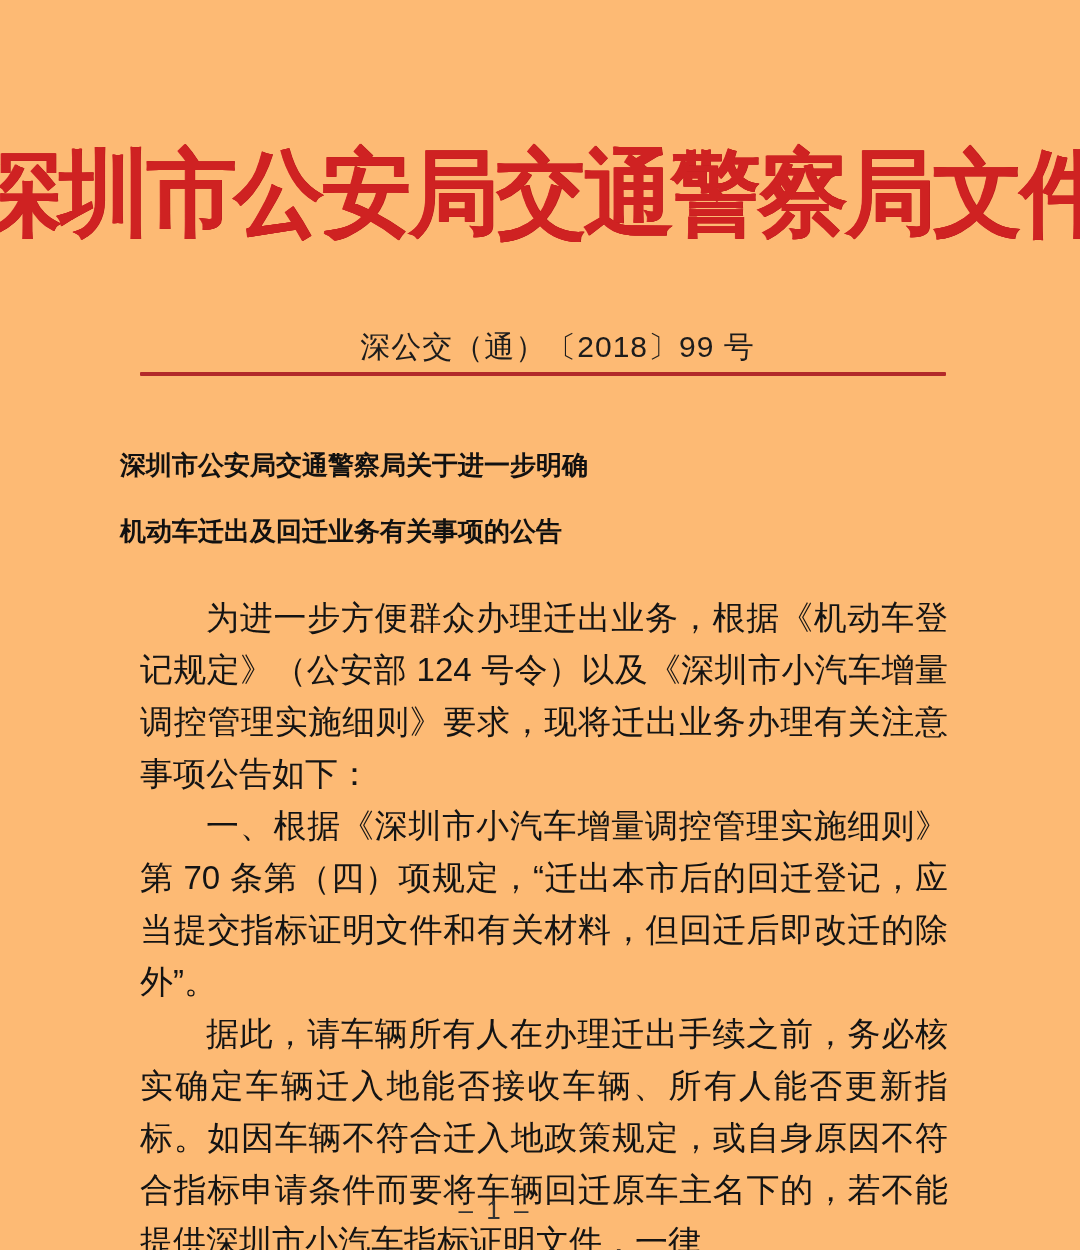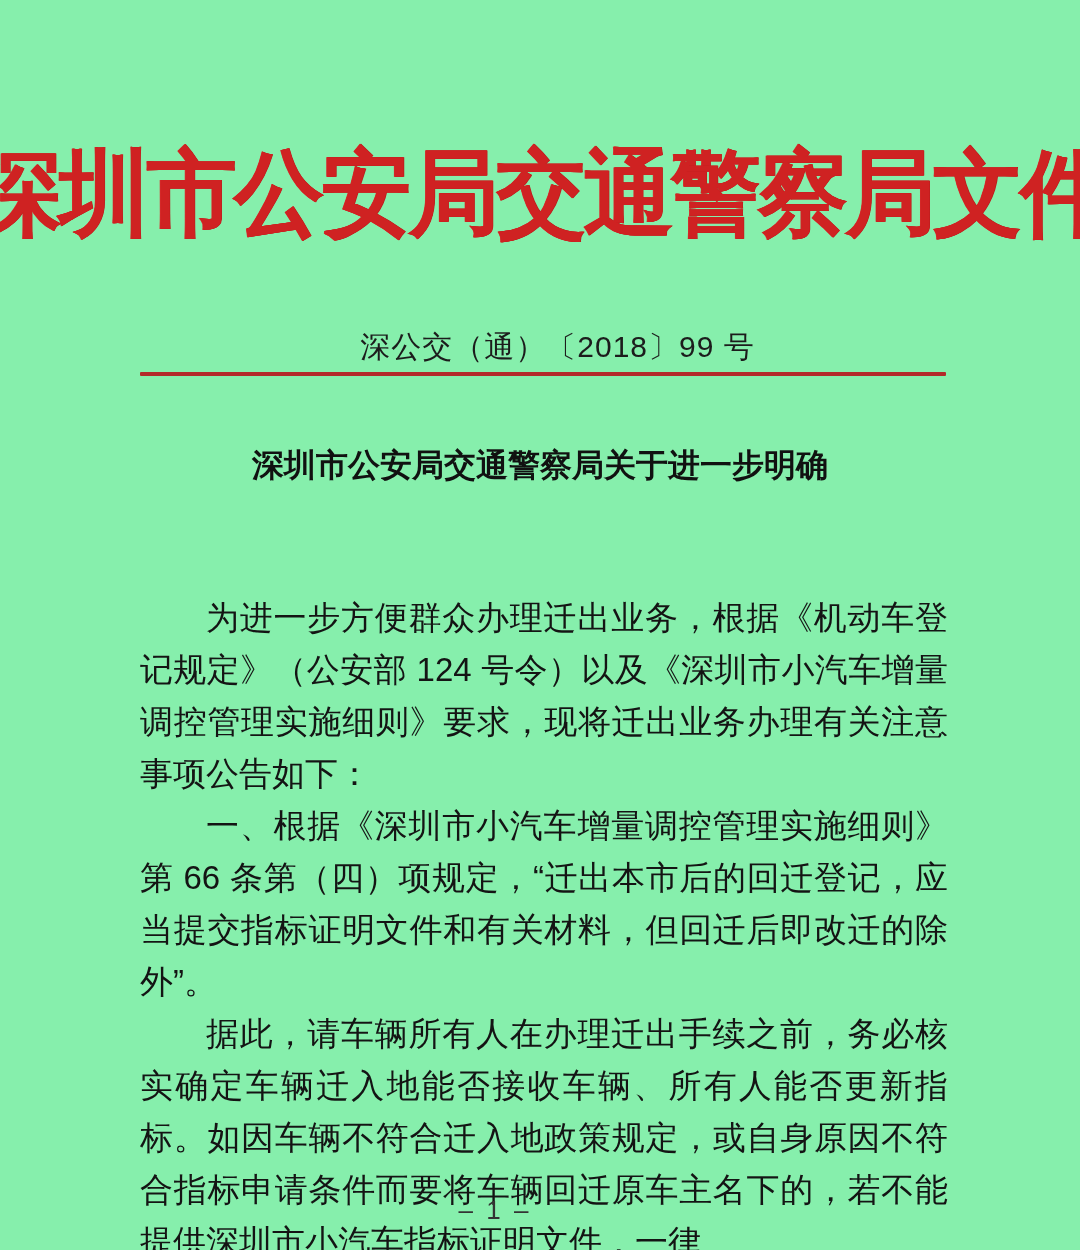--- a/index.html
+++ b/index.html
@@ -12,21 +12,21 @@
     height: 1250px;
     position: relative;
     font-family: "Liberation Sans", "DejaVu Sans", sans-serif;
     overflow: hidden;
   }
 
   .page {
     position: relative;
     width: 1080px;
     height: 1250px;
-    background: #86efac;
+    background: #fdba74;
     box-sizing: border-box;
   }
 
   
   .masthead {
     position: absolute;
     left: 0;
     right: 0;
     top: 138px;
     height: 112px;
@@ -75,22 +75,21 @@
     background: #b32a2a;
     border-radius: 1px;
   }
 
   
   .doc-title {
     position: absolute;
     left: 120px;
     width: 840px;
     top: 432px;
-    text-align: center;
-    font-size: 32px;
+    font-size: 26px;
     font-weight: bold;
     line-height: 66px;
     color: #111111;
     letter-spacing: 0px;
   }
   .doc-title .tline {
     display: block;
     white-space: nowrap;
   }
 
@@ -134,23 +133,24 @@
   <div class="masthead">
     <div class="masthead-title">深圳市公安局交通警察局文件</div>
   </div>
 
   <div class="doc-number">深公交（通）〔2018〕99 号</div>
 
   <div class="red-rule"></div>
 
   <div class="doc-title">
     <span class="tline">深圳市公安局交通警察局关于进一步明确</span>
+    <span class="tline">机动车迁出及回迁业务有关事项的公告</span>
   </div>
 
   <div class="body-text">
     <p>为进一步方便群众办理迁出业务，根据《机动车登记规定》（公安部 124 号令）以及《深圳市小汽车增量调控管理实施细则》要求，现将迁出业务办理有关注意事项公告如下：</p>
-    <p>一、根据《深圳市小汽车增量调控管理实施细则》第 66 条第（四）项规定，“迁出本市后的回迁登记，应当提交指标证明文件和有关材料，但回迁后即改迁的除外”。</p>
+    <p>一、根据《深圳市小汽车增量调控管理实施细则》第 70 条第（四）项规定，“迁出本市后的回迁登记，应当提交指标证明文件和有关材料，但回迁后即改迁的除外”。</p>
     <p>据此，请车辆所有人在办理迁出手续之前，务必核实确定车辆迁入地能否接收车辆、所有人能否更新指标。如因车辆不符合迁入地政策规定，或自身原因不符合指标申请条件而要将车辆回迁原车主名下的，若不能提供深圳市小汽车指标证明文件，一律</p>
   </div>
 
   <div class="page-number">– 1 –</div>
 
 </div>
 
 </body></html>

